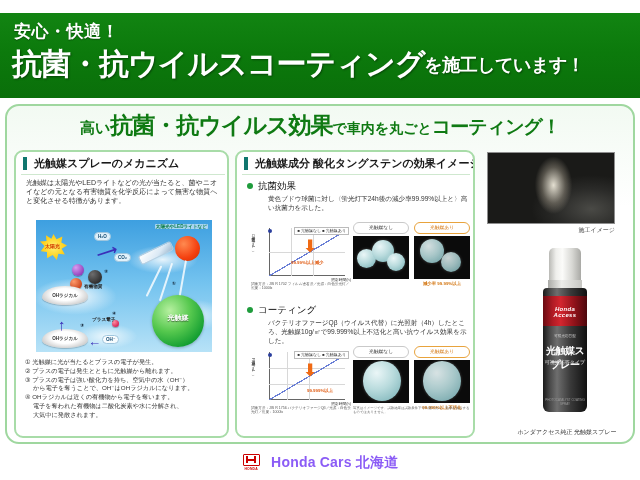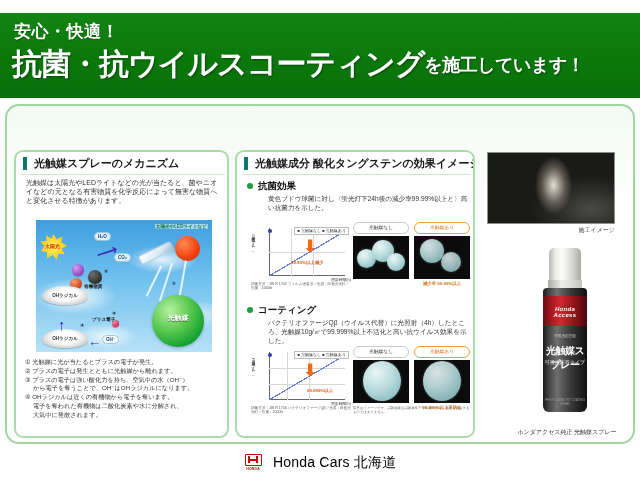--- a/index.html
+++ b/index.html
@@ -150,21 +150,21 @@
   .n4{left:76px;bottom:36px;}
   .sky-lbl{position:absolute;font-size:4.6px;color:#114;font-weight:bold;}
   .l-sanka{left:48px;top:64px;color:#222;}
   .l-plus{left:56px;bottom:30px;color:#222;}
 
   #left-list{left:9px;top:206px;width:198px;font-size:6.2px;line-height:8.4px;color:#333;}
   #left-list div{margin-bottom:.4px;}
 
   
   .bullet{
-    position:absolute;font-size:9.5px;font-weight:bold;color:#111;white-space:nowrap;
+    position:absolute;font-size:9.5px;font-weight:normal;color:#111;white-space:nowrap;
   }
   .bullet:before{
     content:"";position:absolute;left:-11px;top:3px;width:6px;height:6px;border-radius:50%;
     background:#1f9c3c;
   }
   #mid-b1{left:21px;top:28px;}
   #mid-t1{left:31px;top:42px;width:200px;font-size:6.6px;line-height:9px;color:#333;}
   #mid-b2{left:21px;top:152px;}
   #mid-t2{left:31px;top:166px;width:200px;font-size:6.6px;line-height:9px;color:#333;}
 
@@ -282,37 +282,40 @@
     content:"";position:absolute;top:1px;width:2.4px;height:7px;background:#cc0000;
   }
   .hlogo i:before{left:2.2px;} .hlogo i:after{right:2.2px;}
   .hlogo i em{position:absolute;left:2.2px;right:2.2px;top:4px;height:2.2px;background:#cc0000;}
   .hlogo b{
     position:absolute;left:0;bottom:0;width:19px;text-align:center;
     font-size:3.4px;color:#cc0000;font-weight:bold;letter-spacing:.2px;
   }
   .fname{
     display:inline-block;vertical-align:middle;margin-left:6px;
-    font-size:14px;font-weight:normal;color:#000000;letter-spacing:.2px;
+    font-size:14px;font-weight:bold;color:#8b5cf6;letter-spacing:.2px;
   }
 </style>
 </head>
 <body>
 
 <div id="poster">
 
   <div class="hdr">
     <div class="hdr-l1">安心・快適！</div>
     <div class="hdr-l2">
       <span class="hdr-big">抗菌・抗ウイルスコーティング</span><span class="hdr-small">を施工しています！</span>
     </div>
   </div>
 
   <div class="frame"></div>
 
+  <div class="subttl">
+    <span class="sub-a">高い</span><span class="sub-b">抗菌・抗ウイルス効果</span><span class="sub-c">で車内を丸ごと</span><span class="sub-d">コーティング！</span>
+  </div>
 
   <div class="panel" id="panel-left">
     <div class="ptitle">光触媒スプレーのメカニズム</div>
     <div class="ptitle-ul"></div>
     <div class="ptext" id="left-body">光触媒は太陽光やLEDライトなどの光が当たると、菌やニオイなどの元となる有害物質を化学反応によって無害な物質へと変化させる特徴があります。</div>
 
     <div class="sky">
       <div class="sun"></div>
       <div class="sun-lbl">太陽光</div>
       <div class="redsun"></div>

